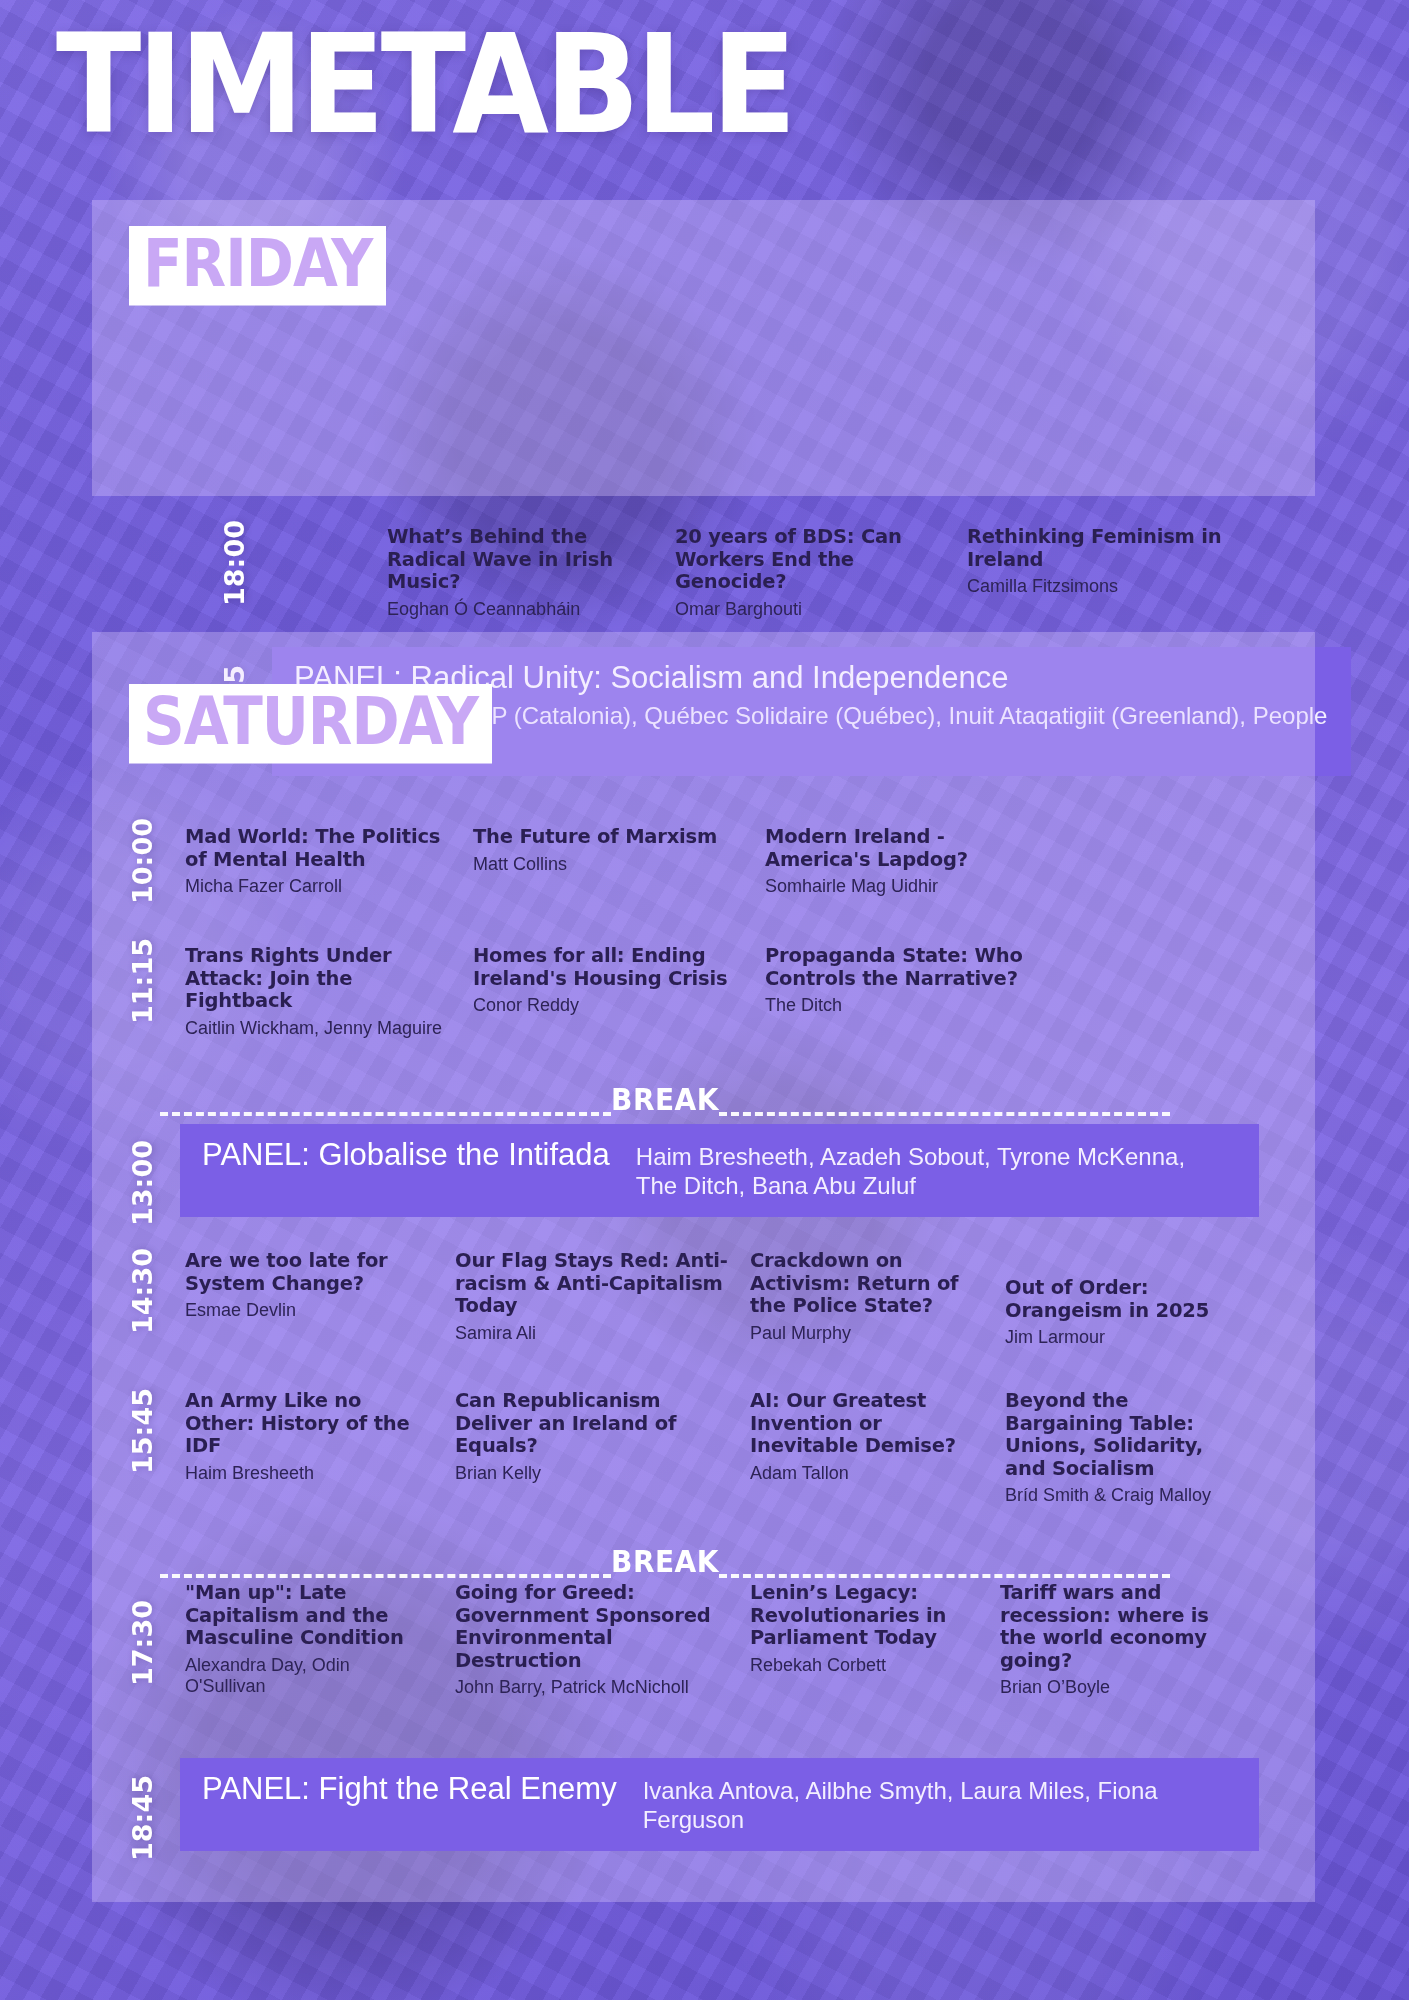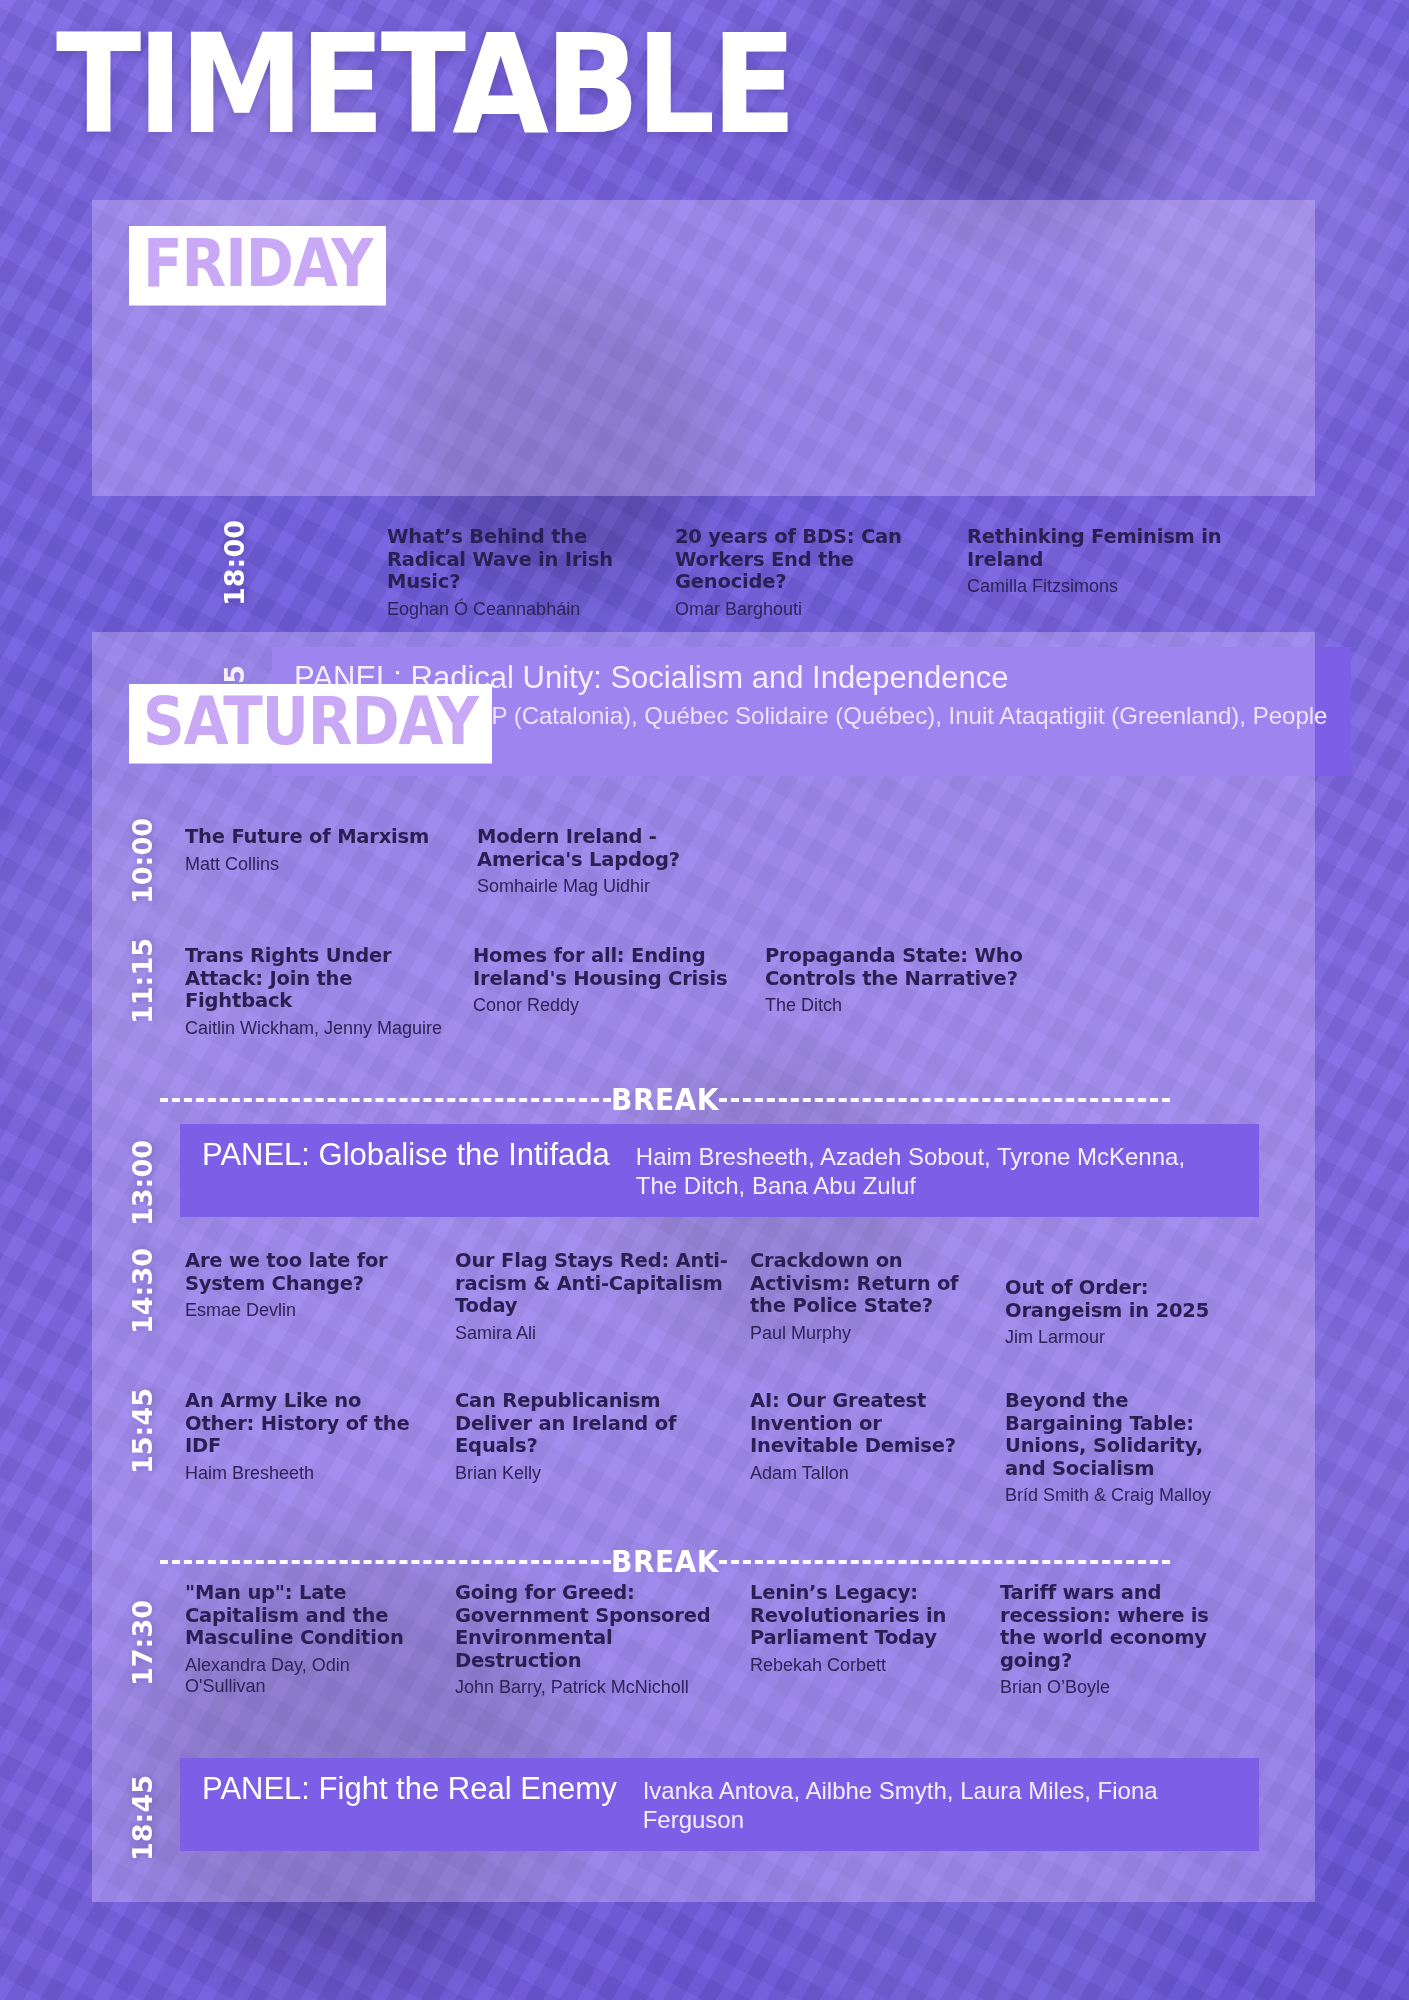--- a/index.html
+++ b/index.html
@@ -156,21 +156,21 @@
     padding-top: 5px;
     max-width: 560px;
   }
 
   
   .break-row {
     position: absolute;
     left: 160px;
     width: 1010px;
     display: flex;
-    align-items: center;
+    align-items: flex-end;
   }
   .break-line {
     flex: 1;
     height: 0;
     border-top: 4px dashed #ffffff;
     opacity: 0.95;
   }
   .break-text {
     font-family: "DejaVu Sans", sans-serif;
     font-weight: bold;
@@ -217,20 +217,24 @@
       <div class="panel-sub"><span class="ital">Speakers from</span><span> CUP (Catalonia), Québec Solidaire (Québec), Inuit Ataqatigiit (Greenland), People Before Profit</span></div>
     </div>
   </div>
 
   <div class="day-panel" id="saturday-panel">
     <div class="day-heading">SATURDAY</div>
   </div>
 
   <div class="time-label" style="left:127px; top:818px;">10:00</div>
   <div class="sessions" style="left:185px; top:826px; width:1090px;">
+    <div class="session" style="width:288px;">
+      <div class="s-title">Mad World: The Politics of Mental Health</div>
+      <div class="s-speaker">Micha Fazer Carroll</div>
+    </div>
     <div class="session" style="width:292px;">
       <div class="s-title">The Future of Marxism</div>
       <div class="s-speaker">Matt Collins</div>
     </div>
     <div class="session" style="width:290px;">
       <div class="s-title">Modern Ireland - America's Lapdog?</div>
       <div class="s-speaker">Somhairle Mag Uidhir</div>
     </div>
   </div>
 

